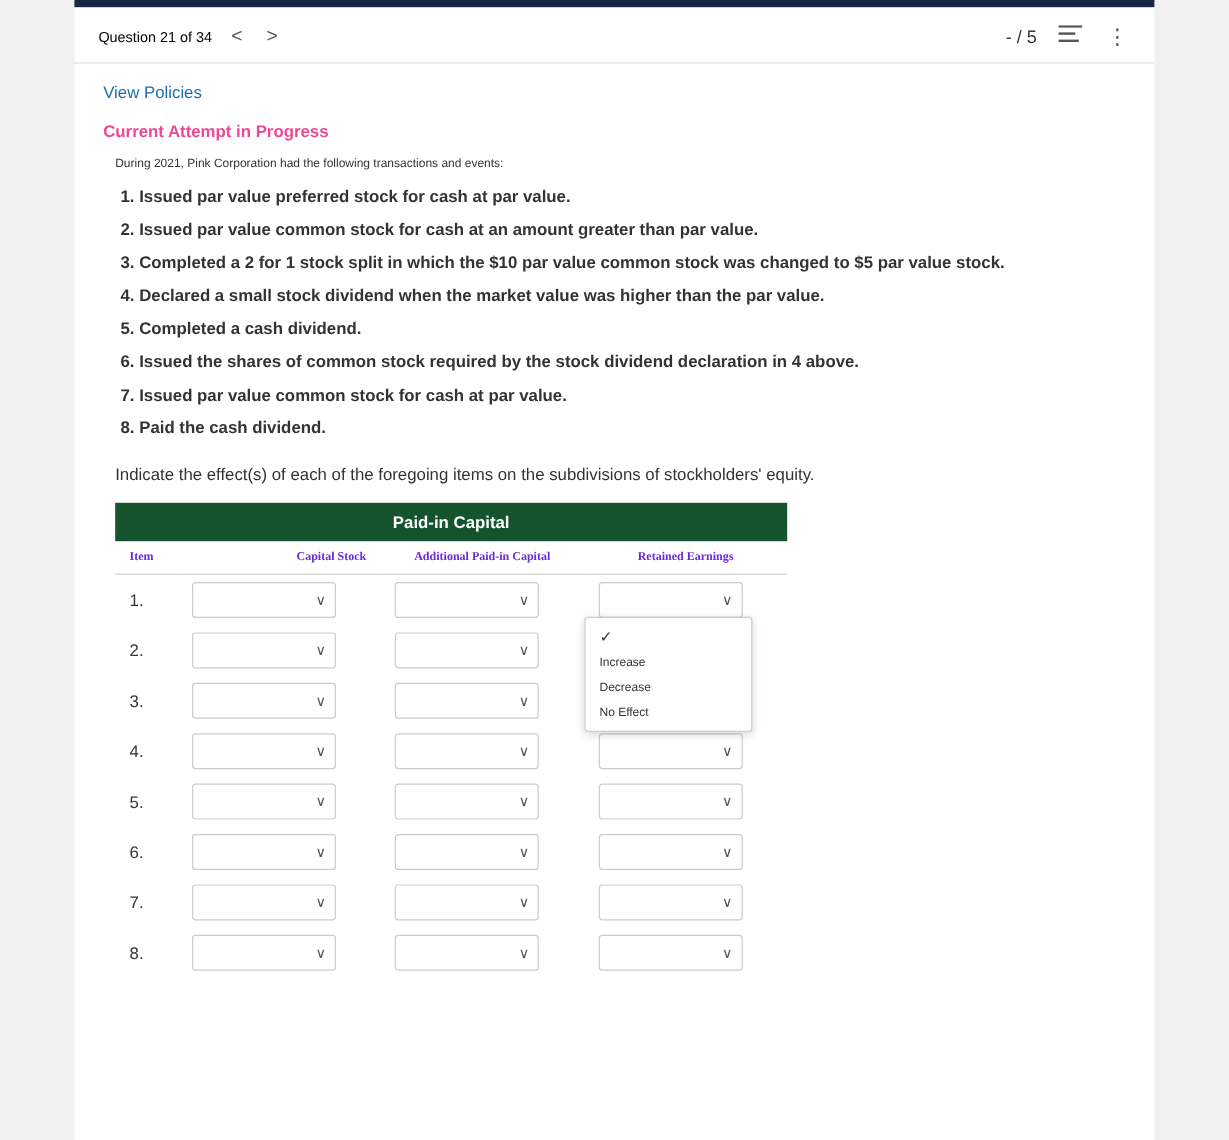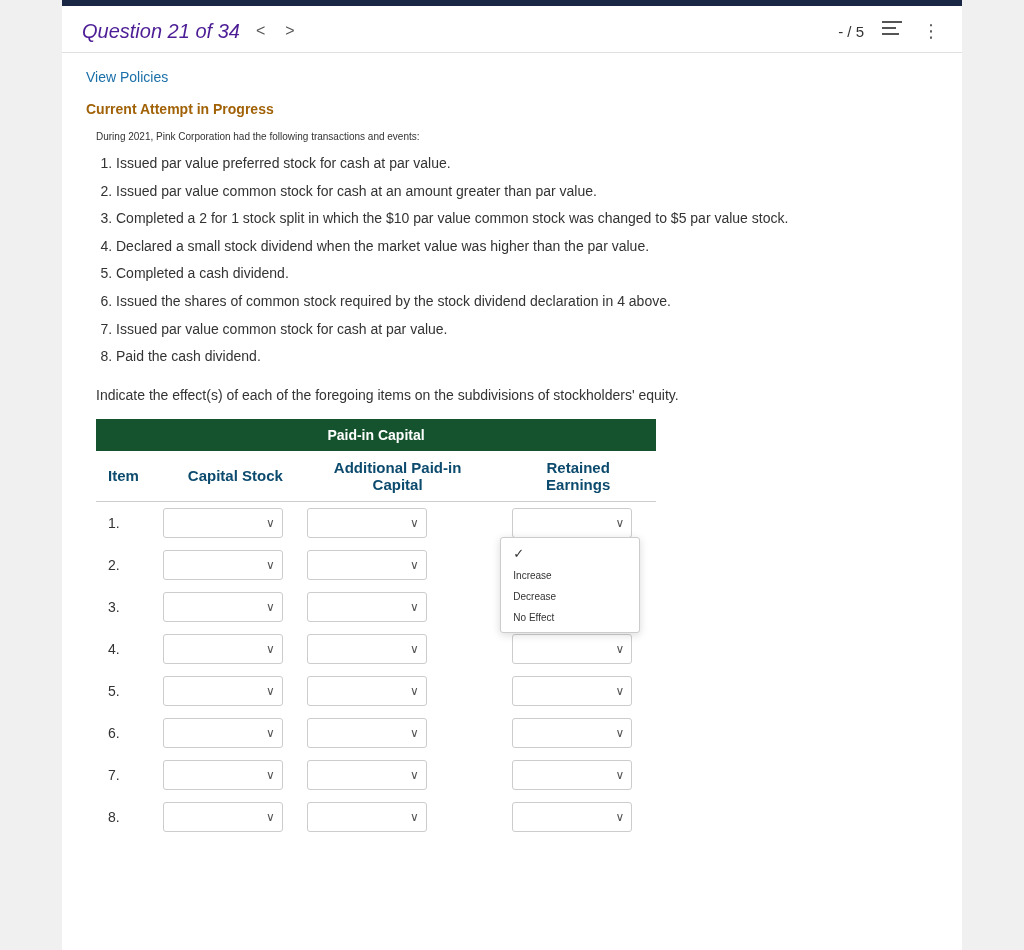--- a/index.html
+++ b/index.html
@@ -28,24 +28,23 @@
       justify-content: space-between;
       padding: 12px 20px 8px 20px;
       border-bottom: 1px solid #e0e0e0;
     }
     .header-left {
       display: flex;
       align-items: center;
       gap: 12px;
     }
     .question-title {
-      font-size: 20px;
-      color: #4c1d95;
+      font-size: 12px;
+      color: #000000;
       font-weight: 400;
-      font-style: italic;
     }
     .nav-btn {
       background: none;
       border: none;
       cursor: pointer;
       font-size: 16px;
       color: #555;
       padding: 2px 4px;
     }
     .header-right {
@@ -72,31 +71,32 @@
       color: #1a6fa8;
       text-decoration: none;
       font-size: 14px;
       display: inline-block;
       margin-bottom: 16px;
     }
     .attempt-label {
       font-size: 14px;
       font-weight: 700;
       margin-bottom: 14px;
-      color: #a16207;
+      color: #ec4899;
     }
     .question-intro {
       font-size: 10px;
       color: #333;
       margin-bottom: 12px;
       margin-left: 10px;
     }
     .transactions-list {
       margin-left: 30px;
       margin-bottom: 20px;
+      font-weight: bold;
     }
     .transactions-list li {
       font-size: 14px;
       color: #333;
       margin-bottom: 8px;
       line-height: 1.4;
     }
     .question-instruction {
       font-size: 14px;
       color: #333;
@@ -114,24 +114,25 @@
     .table-header-row td {
       background: #14532d;
       color: #fff;
       font-weight: 600;
       text-align: center;
       padding: 8px 12px;
       font-size: 14px;
     }
     .col-headers td {
       font-weight: 600;
-      font-size: 15px;
-      color: #0c4a6e;
+      font-size: 10px;
+      color: #6d28d9;
       padding: 8px 12px;
       border-bottom: 1px solid #ccc;
+      font-family: Liberation Serif, serif;
     }
     .col-headers td:first-child {
       text-align: left;
     }
     .data-row td {
       padding: 6px 12px;
       vertical-align: middle;
       font-size: 14px;
       color: #333;
     }

